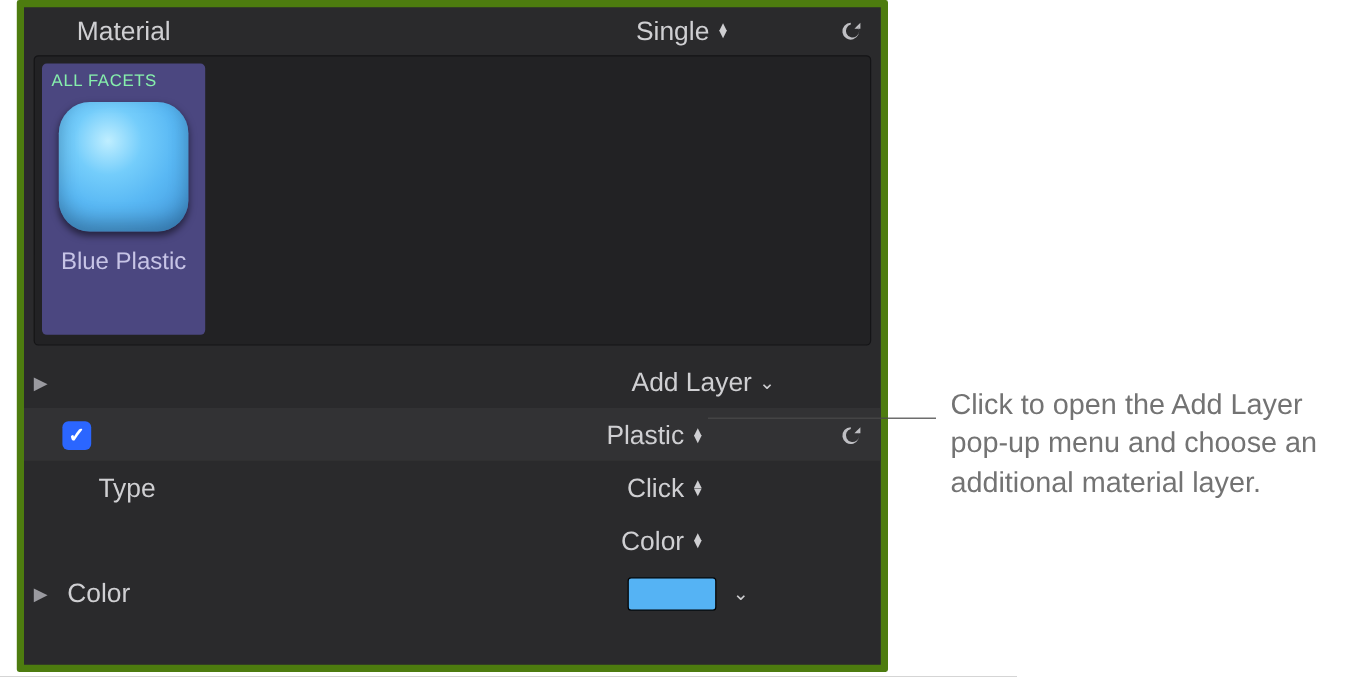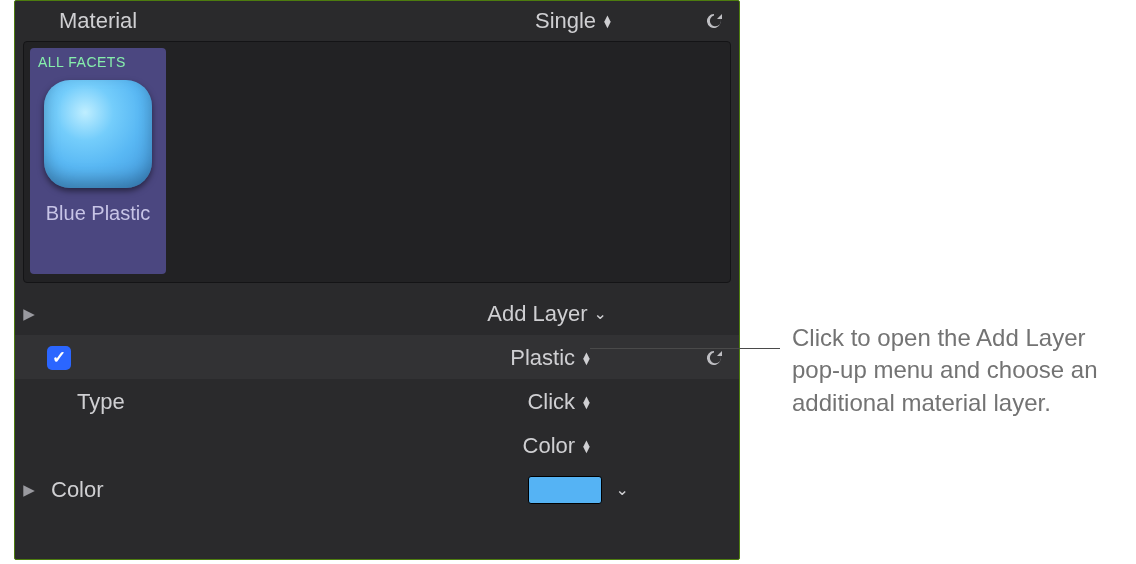--- a/index.html
+++ b/index.html
@@ -12,21 +12,21 @@
   }
   .panel {
     position: absolute;
     left: 14px;
     top: 0px;
     width: 726px;
     height: 560px;
     background: #2a2a2c;
     color: #cfcfd2;
     font-size: 22px;
-    border: 1px solid #4d7c0f;
+    border: 6px solid #4d7c0f;
     border-radius: 2px;
     overflow: hidden;
   }
   
   .hdr {
     display: flex;
     align-items: center;
     height: 40px;
     padding: 0 14px 0 44px;
   }
@@ -108,21 +108,21 @@
     width: 24px; height: 24px;
     margin: 0 10px 0 4px;
     border-radius: 5px;
     background: #2b66ff;
     display:inline-flex; align-items:center; justify-content:center;
     color:#fff; font-size:17px; font-weight:bold;
   }
   .row-label { flex: 0 0 auto; }
   .row-gap { flex: 1; }
   .row .popup { margin-right: 13px; }
-  .addlayer-wrap { display:flex; align-items:center; gap:6px; margin-right: 118px; text-align: right; }
+  .addlayer-wrap { display:flex; align-items:center; gap:6px; margin-right: 74px; text-align: right; }
   .chev-down { font-size: 16px; color:#cfcfd2; }
   .val-col {
     width: 210px;
     display:flex;
     justify-content:flex-end;
     align-items:center;
   }
   .reset-slot { width: 120px; display:flex; justify-content:flex-end; }
   .color-chip {
     width: 74px; height: 28px;

